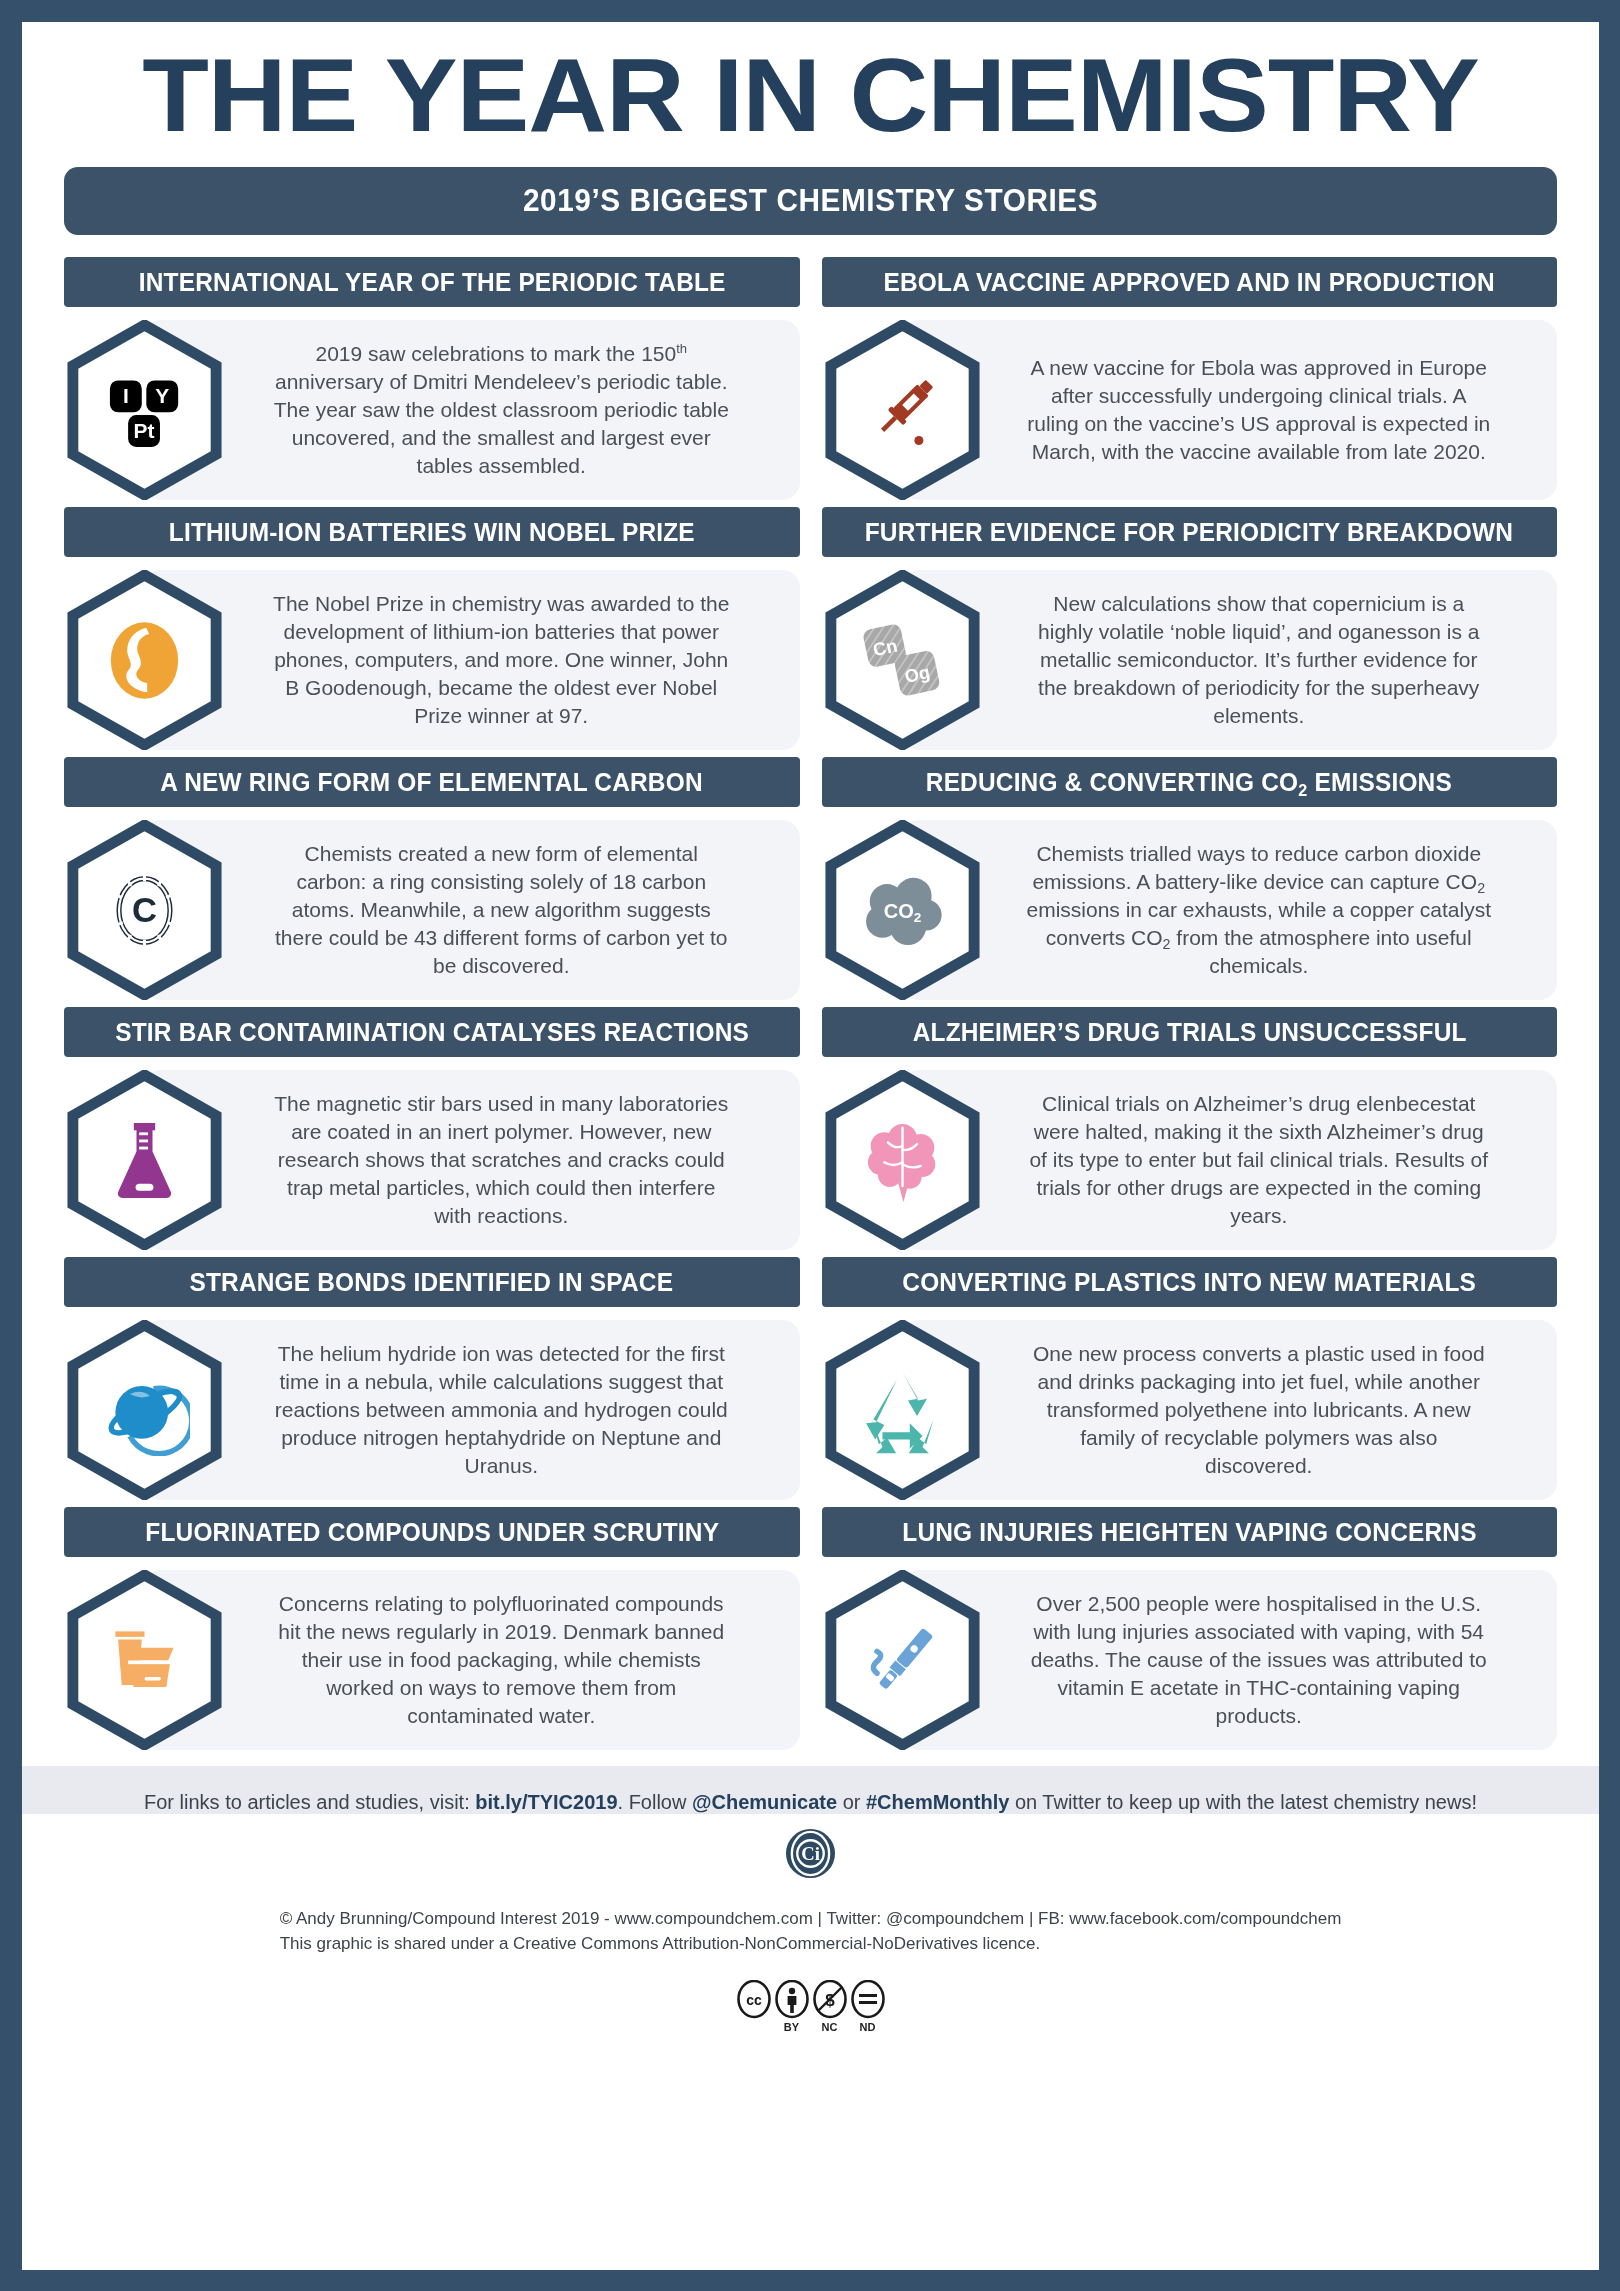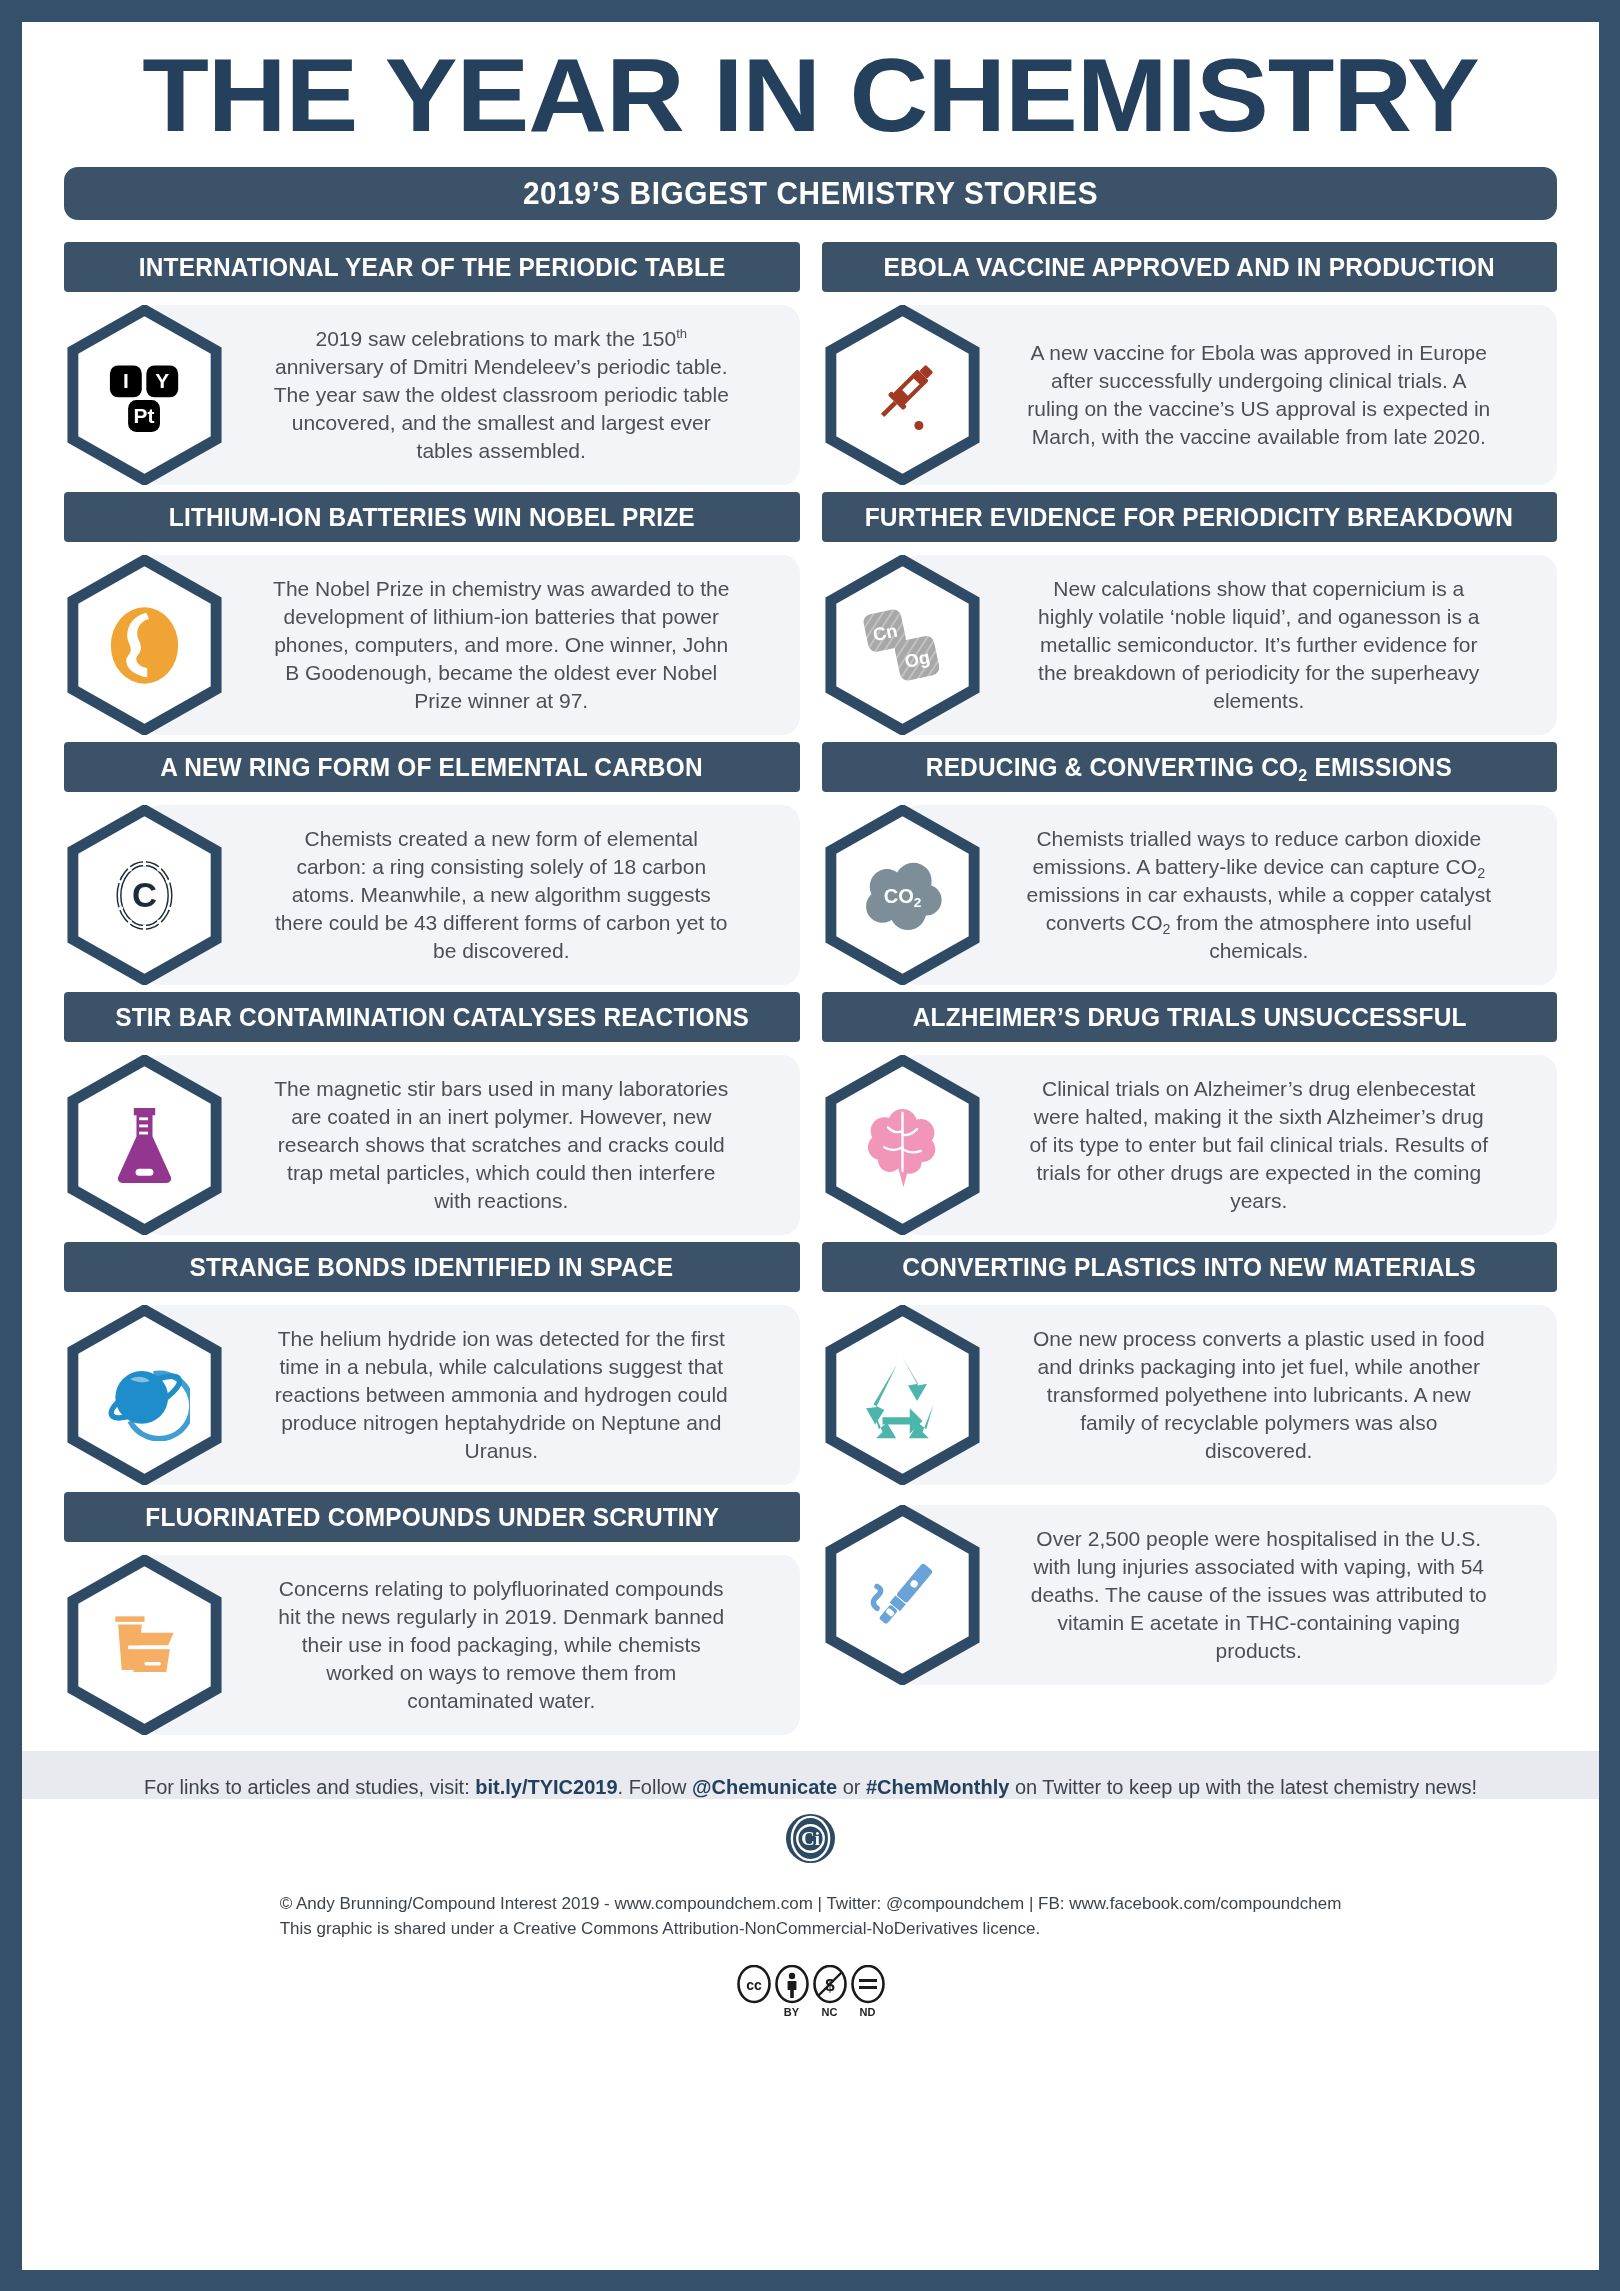--- a/index.html
+++ b/index.html
@@ -37,21 +37,21 @@
     color: #24405c;
     letter-spacing: -1px;
     text-align: center;
     transform: scaleX(1.06);
     white-space: nowrap;
   }
   .subtitle-bar {
     margin-top: 20px;
     background: #3b5268;
     border-radius: 14px;
-    height: 53px;
+    height: 68px;
     display: flex;
     align-items: center;
     justify-content: center;
   }
   .subtitle-bar span {
     color: #ffffff;
     font-size: 31px;
     font-weight: bold;
     letter-spacing: 0.6px;
     transform: scaleX(0.96);
@@ -526,20 +526,23 @@
         <rect x="50" y="68" width="18" height="4" rx="2" fill="#ffffff"></rect>
       </svg>
             </div>
        </div>
        <div class="story-text">
          <p>Concerns relating to polyfluorinated compounds hit the news regularly in 2019. Denmark banned their use in food packaging, while chemists worked on ways to remove them from contaminated water.</p>
        </div>
      </div>
       </div>
       <div class="story">
+        <div class="story-header">
+       <span style="transform: scaleX(0.94);">LUNG INJURIES HEIGHTEN VAPING CONCERNS</span>
+     </div>
      <div class="story-body">
        <div class="panel"></div>
        <div class="hexwrap">
          <svg class="hexframe" viewBox="0 0 163 182">
     <polygon points="81.5,5 154,46 154,136 81.5,177 9,136 9,46" fill="#ffffff" stroke="#2f4a64" stroke-width="11" stroke-linejoin="miter"></polygon>
   </svg>
          <div class="hexicon">
               <svg viewBox="0 0 100 100" width="93" height="93">
         <g transform="rotate(40 50 50)">
           <rect x="44" y="8" width="15" height="46" rx="3" fill="#6aa3d8"></rect>

